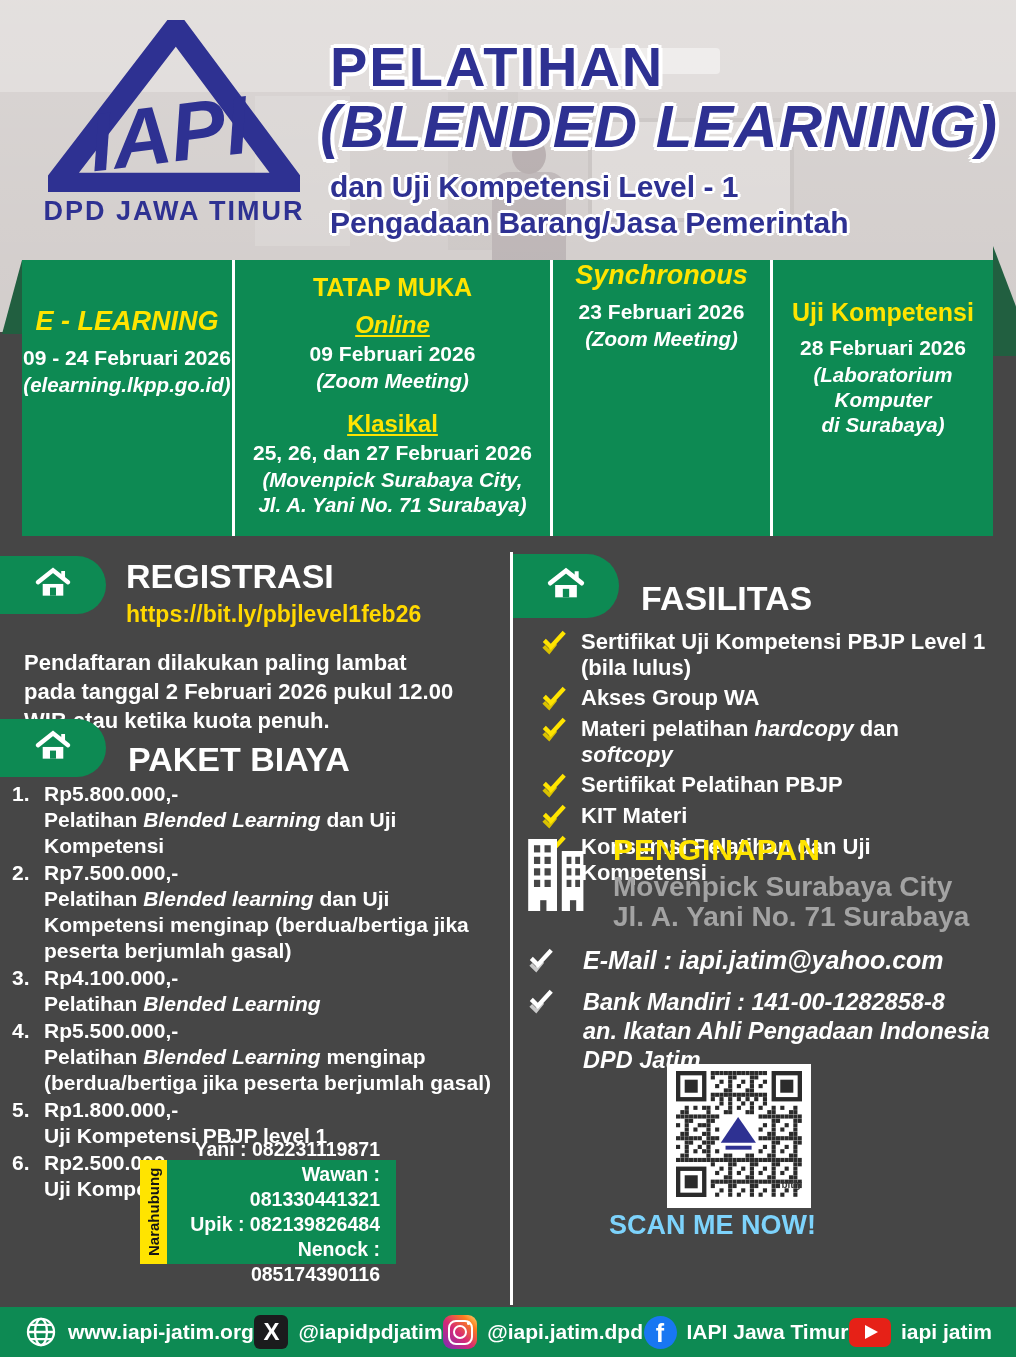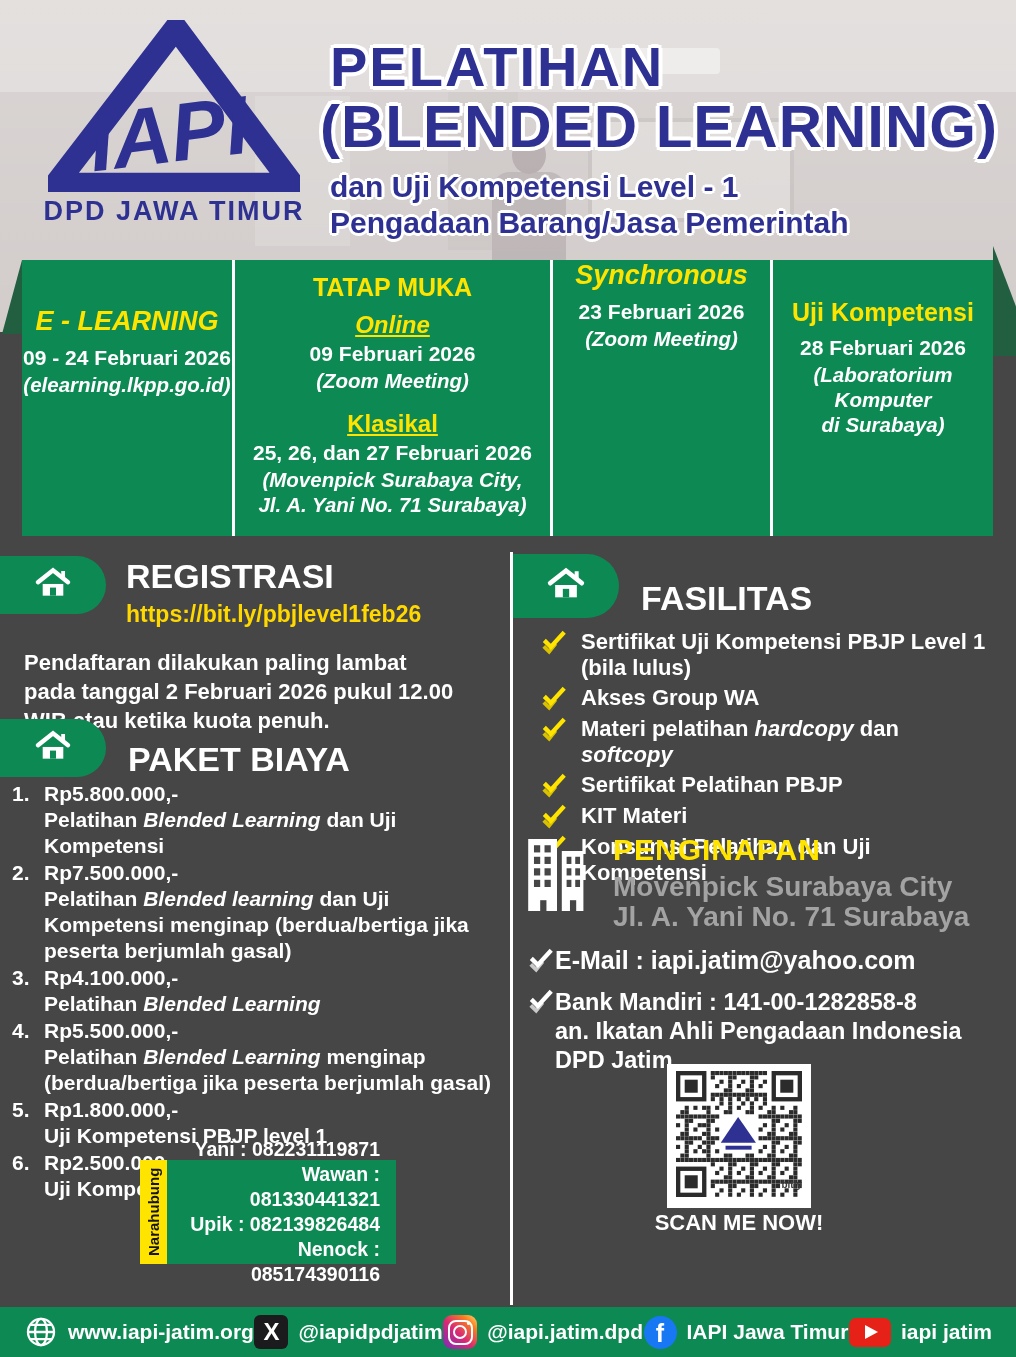--- a/index.html
+++ b/index.html
@@ -19,21 +19,21 @@
   .ph-presenter-head{left:512px;top:136px;width:34px;height:38px;background:#a89d9e;border-radius:50%;}
   .ph-wash{left:0;top:0;width:1016px;height:340px;background:linear-gradient(rgba(255,255,255,.28),rgba(255,255,255,.12));}
 
   
   .logo-wrap{position:absolute;left:36px;top:20px;width:276px;text-align:center;}
   .logo-org{color:#2e3192;font-size:27px;letter-spacing:2px;margin-top:0px;}
   .t-navy{position:absolute;color:#2e3192;white-space:nowrap;}
   .outline3{text-shadow:-3px -3px 0 #fff,3px -3px 0 #fff,-3px 3px 0 #fff,3px 3px 0 #fff,-4px 0 0 #fff,4px 0 0 #fff,0 -4px 0 #fff,0 4px 0 #fff;}
   .outline2{text-shadow:-2px -2px 0 #fff,2px -2px 0 #fff,-2px 2px 0 #fff,2px 2px 0 #fff,-3px 0 0 #fff,3px 0 0 #fff,0 -3px 0 #fff,0 3px 0 #fff;}
   .title1{left:330px;top:34px;font-size:56px;letter-spacing:2px;}
-  .title2{left:320px;top:92px;font-size:60px;letter-spacing:1px;}
+  .title2{left:320px;top:92px;font-size:60px;font-style:italic;letter-spacing:1px;}
   .sub1{left:330px;top:170px;font-size:30px;}
   .sub2{left:330px;top:206px;font-size:30px;}
 
   
   .wedge-l{position:absolute;left:2px;top:260px;width:20px;height:74px;background:#215f40;
            clip-path:polygon(100% 0,100% 100%,0 100%);}
   .wedge-r{position:absolute;left:993px;top:246px;width:23px;height:110px;background:#215f40;
            clip-path:polygon(0 0,100% 55%,100% 100%,0 100%);}
   .band{position:absolute;left:22px;top:260px;width:971px;height:276px;background:#0d8a53;
         display:flex;text-align:center;}
@@ -75,28 +75,28 @@
 
   #fasilitas-list{position:absolute;left:540px;top:629px;width:456px;color:#fff;font-size:22px;line-height:26px;}
   .fx-row{display:flex;gap:13px;margin-bottom:4px;}
   .fx-icon{flex:none;width:28px;height:28px;margin-top:-1px;display:flex;}
   .fx-text{max-width:414px;}
 
   .peng{position:absolute;left:521px;top:833px;display:flex;gap:20px;}
   .peng-title{color:#ffe400;font-size:30px;letter-spacing:1px;margin-bottom:5px;}
   .peng-line{color:#a3a3a3;font-size:28px;line-height:30px;}
 
-  .krow{position:absolute;display:flex;gap:0;color:#fff;}
+  .krow{position:absolute;display:flex;gap:28px;color:#fff;font-style:italic;}
   #email-row{left:527px;top:946px;font-size:25px;align-items:center;}
   #bank-row{left:527px;top:988px;font-size:23.5px;line-height:29px;}
 
   .qr-frame{position:absolute;left:667px;top:1064px;width:144px;height:144px;background:#fff;
             display:flex;align-items:center;justify-content:center;}
   .qr-brand{position:absolute;right:9px;bottom:18px;font-size:10px;color:#3c3c3c;}
-  .qr-caption{position:absolute;left:609px;top:1210px;width:260px;text-align:center;color:#ffffff;font-size:22px;}
+  .qr-caption{position:absolute;left:609px;top:1210px;width:260px;text-align:left;color:#7dd3fc;font-size:27px;}
 
   .nara{position:absolute;left:140px;top:1160px;width:256px;height:104px;display:flex;}
   .nara-strip{width:27px;background:#ffe400;color:#151515;font-size:15px;display:flex;align-items:center;
               justify-content:center;writing-mode:vertical-rl;transform:rotate(180deg);}
   .nara-list{flex:1;background:#0d8a53;color:#fff;font-size:19.5px;line-height:25px;display:flex;
              flex-direction:column;justify-content:center;text-align:right;padding-right:16px;}
 
   
   .footer{position:absolute;left:0;top:1307px;width:1016px;height:50px;background:#0d8a53;
           display:flex;align-items:center;justify-content:space-between;box-sizing:border-box;padding:0 24px;}

